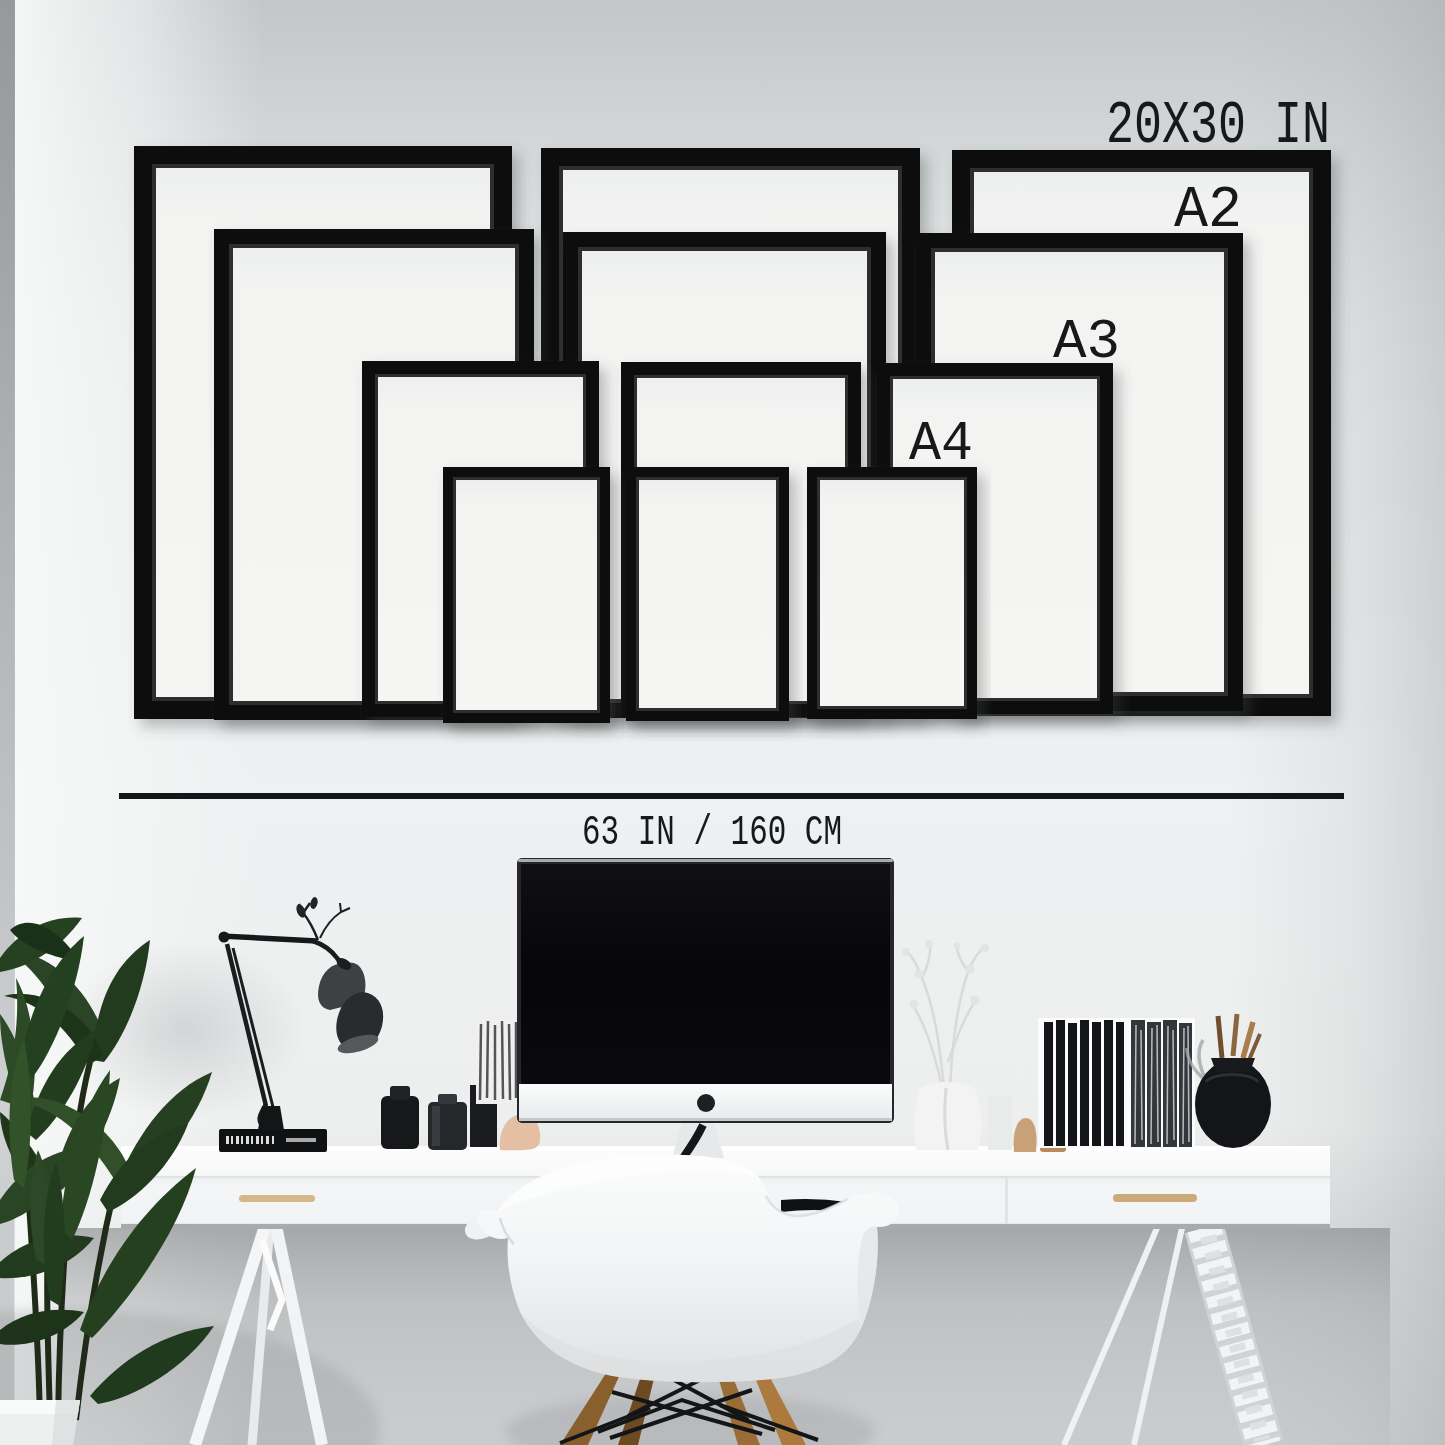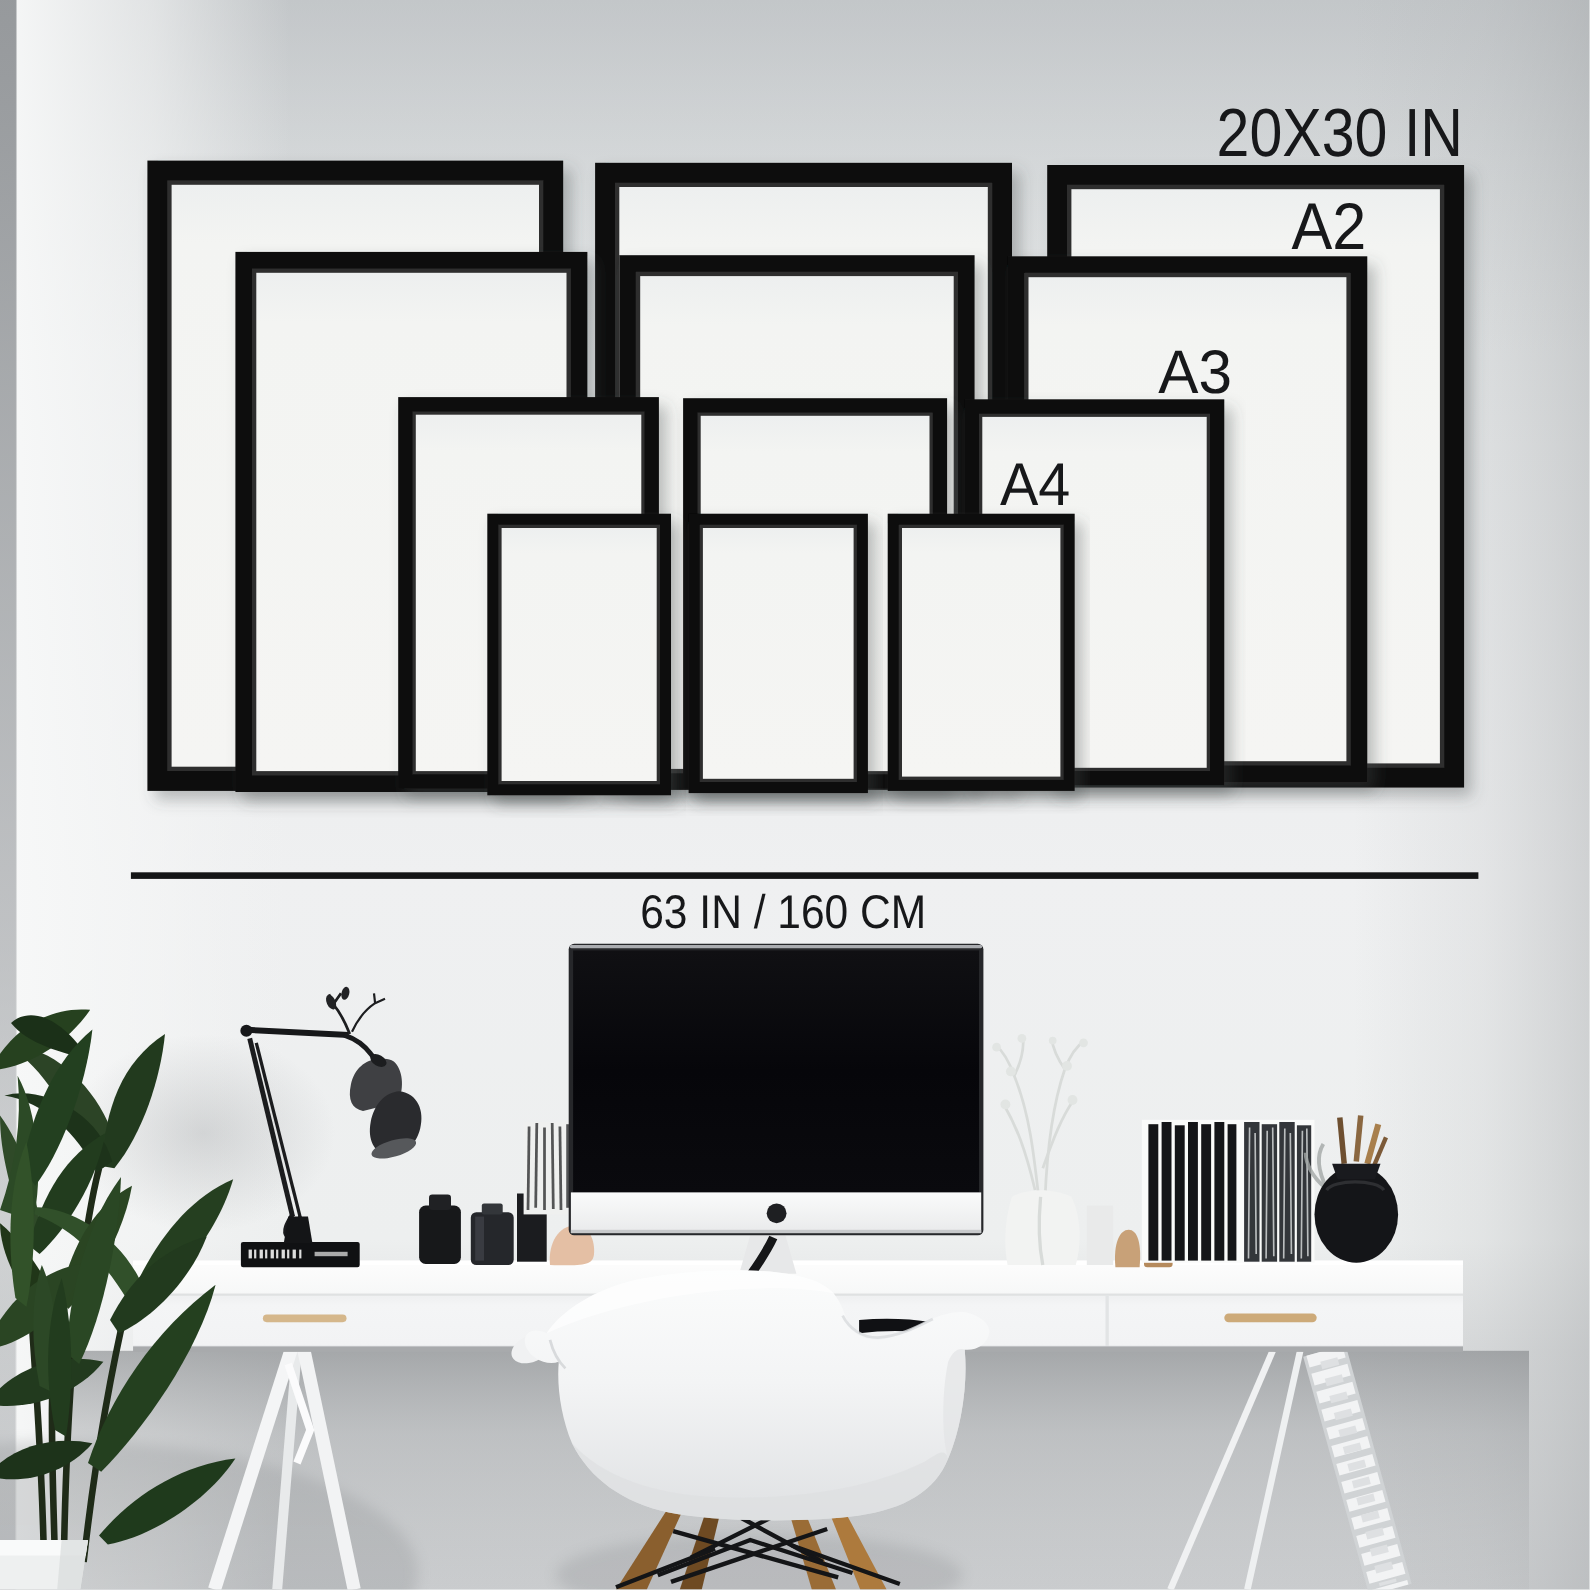--- a/index.html
+++ b/index.html
@@ -1,16 +1,16 @@
 <!DOCTYPE html>
 <html><head>
 <meta charset="utf-8">
 <style>
   html,body{margin:0;padding:0;background:#e8eaeb;}
-  #scene{width:1445px;height:1445px;position:relative;overflow:hidden;font-family:Liberation Sans, sans-serif;}
+  #scene{width:1445px;height:1445px;position:relative;overflow:hidden;font-family:Liberation Mono, monospace;}
   svg{display:block;}
 </style>
 </head>
 <body>
 <div id="scene">
 <svg width="1445" height="1445" viewBox="0 0 1445 1445" xmlns="http://www.w3.org/2000/svg">
 <defs>
   <linearGradient id="wallV" x1="0" y1="0" x2="0" y2="1">
     <stop offset="0" stop-color="#d2d5d7"></stop>
     <stop offset="0.10" stop-color="#dcdfe0"></stop>

